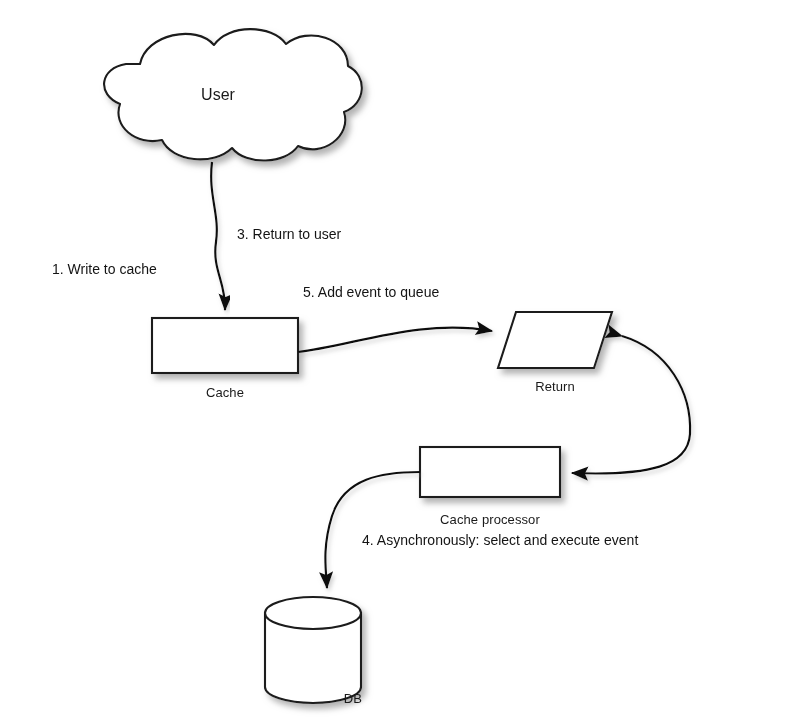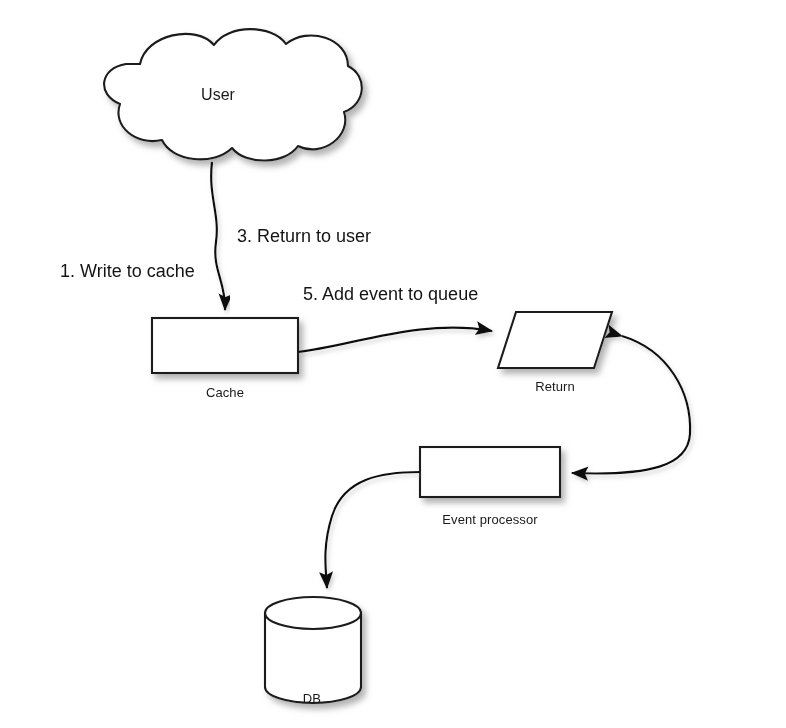--- a/index.html
+++ b/index.html
@@ -40,33 +40,33 @@
   .shape-label {
     font-size: 13px;
     letter-spacing: 0.1px;
     margin-top: 48px;
   }
   .cloud-label {
     font-size: 16px;
   }
   .step-label {
     position: absolute;
-    font-size: 18px;
+    font-size: 14px;
     color: #141414;
     white-space: nowrap;
     font-family: "Liberation Sans", sans-serif;
   }
   
   #label-user      { left: 168px; top: 86px;  width: 100px; }
   #label-cache     { left: 175px; top: 337px; width: 100px; }
   #label-queue     { left: 505px; top: 331px; width: 100px; }
   #label-eventproc { left: 425px; top: 464px; width: 130px; }
-  #label-db        { left: 262px; top: 643px; width: 100px; }
+  #label-db        { left: 262px; top: 643px; width: 100px; text-align: right; }
 
-  #step-1 { left: 52px;  top: 261px; margin-left: 8px; }
+  #step-1 { left: 52px;  top: 261px; }
   #step-3 { left: 237px; top: 226px; }
   #step-2 { left: 303px; top: 284px; }
   #step-4 { left: 362px; top: 532px; }
 </style>
 </head>
 <body>
 
 <div id="diagram-canvas">
 
   <svg id="diagram-svg" viewBox="0 0 786 728" xmlns="http://www.w3.org/2000/svg">
@@ -135,24 +135,25 @@
                C 322 548, 326 570, 327 588" fill="none" stroke="#111111" stroke-width="2.2" marker-end="url(#arrowHead)"></path>
     </g>
   </svg>
 
   <div class="node-label cloud-label" id="label-user">User</div>
 
   <div class="node-label shape-label" id="label-cache">Cache</div>
 
   <div class="node-label shape-label" id="label-queue">Return</div>
 
-  <div class="node-label shape-label" id="label-eventproc">Event processor</div>
+  <div class="node-label shape-label" id="label-eventproc">Cache processor</div>
 
   <div class="node-label shape-label" id="label-db">DB</div>
 
   <div class="step-label" id="step-1">1. Write to cache</div>
 
   <div class="step-label" id="step-3">3. Return to user</div>
 
   <div class="step-label" id="step-2">5. Add event to queue</div>
 
+  <div class="step-label" id="step-4">4. Asynchronously: select and execute event</div>
 
 </div>
 
 </body></html>

